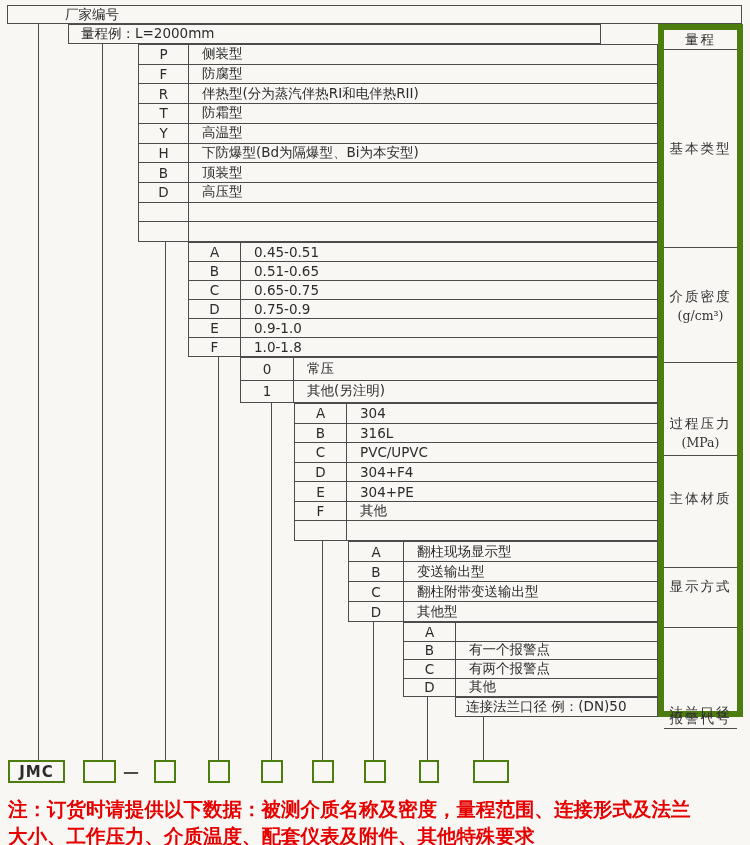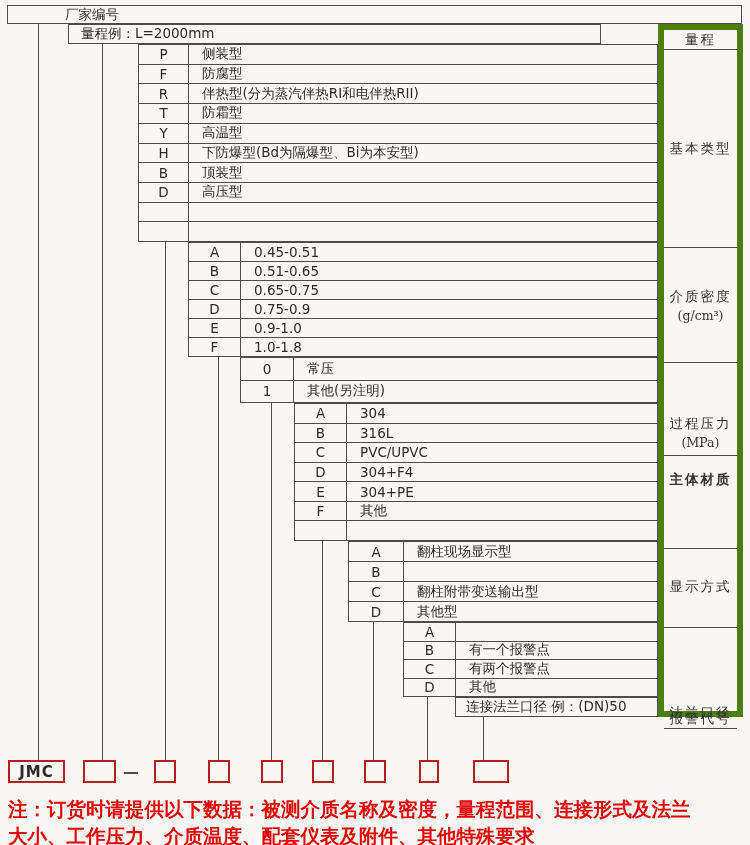--- a/index.html
+++ b/index.html
@@ -21,21 +21,21 @@
   
   .labelcol{position:absolute;left:658px;top:24px;width:85px;height:693px;border:6px solid #4d7c0f;box-sizing:border-box;}
   .labelcell{position:absolute;left:0;width:100%;box-sizing:border-box;border-bottom:1px solid #4c4c4c;
     display:flex;flex-direction:column;align-items:center;justify-content:center;
     font-family:"DejaVu Serif","Liberation Serif",serif;font-size:13.5px;letter-spacing:2px;color:#333;}
   .labelcell:last-child{border-bottom:none;}
   .labelcell .sub{letter-spacing:0;font-size:12.5px;margin-top:2px;}
   
   .flangerow{display:flex;align-items:center;padding-left:10px;font-size:13.5px;white-space:nowrap;}
   
-  .codebox{position:absolute;top:760px;height:23px;border:2px solid #b91c1c;box-sizing:border-box;background:transparent;}
+  .codebox{position:absolute;top:760px;height:23px;border:2px solid #4d7c0f;box-sizing:border-box;background:transparent;}
   .modelbox{display:flex;align-items:center;justify-content:center;font-weight:bold;font-size:15px;letter-spacing:1px;}
   .dashsep{position:absolute;top:760px;height:23px;display:flex;align-items:center;justify-content:center;
     font-size:16px;font-weight:bold;color:#4c4c4c;}
   
   .note{position:absolute;left:8px;top:796px;width:740px;font-size:19.5px;font-weight:bold;
     line-height:27px;color:#e60000;white-space:nowrap;}
 </style>
 </head>
 <body>
 
@@ -56,21 +56,21 @@
         <span>基本类型</span>
       </div>
       <div class="labelcell" style="top: 218px; height: 115px;">
         <span>介质密度</span>
         <span class="sub">(g/cm³)</span>
       </div>
       <div class="labelcell" style="top: 333px; height: 46px; margin-top: 47px;">
         <span>过程压力</span>
         <span class="sub">(MPa)</span>
       </div>
-      <div class="labelcell" style="top: 381px; height: 138px; font-weight: bold;">
+      <div class="labelcell" style="top: 400px; height: 138px;">
         <span>主体材质</span>
       </div>
       <div class="labelcell" style="top: 517px; height: 81px;">
         <span>显示方式</span>
       </div>
       <div class="labelcell" style="top: 624px; height: 75px; justify-content: flex-end;">
         <span>报警代号</span>
       </div>
       <div class="labelcell" style="top: 673px; height: 20px;">
         <span>法兰口径</span>
@@ -186,20 +186,21 @@
           <div class="desc"></div>
         </div>
       </div>
       <div class="ctable" style="left: 348px; top: 541px; width: 310px; height: 81px;">
         <div class="row">
           <div class="code" style="width: 55px;">A</div>
           <div class="desc">翻柱现场显示型</div>
         </div>
         <div class="row">
           <div class="code" style="width: 55px;">B</div>
+          <div class="desc">变送输出型</div>
         </div>
         <div class="row">
           <div class="code" style="width: 55px;">C</div>
           <div class="desc">翻柱附带变送输出型</div>
         </div>
         <div class="row">
           <div class="code" style="width: 55px;">D</div>
           <div class="desc">其他型</div>
         </div>
       </div>

